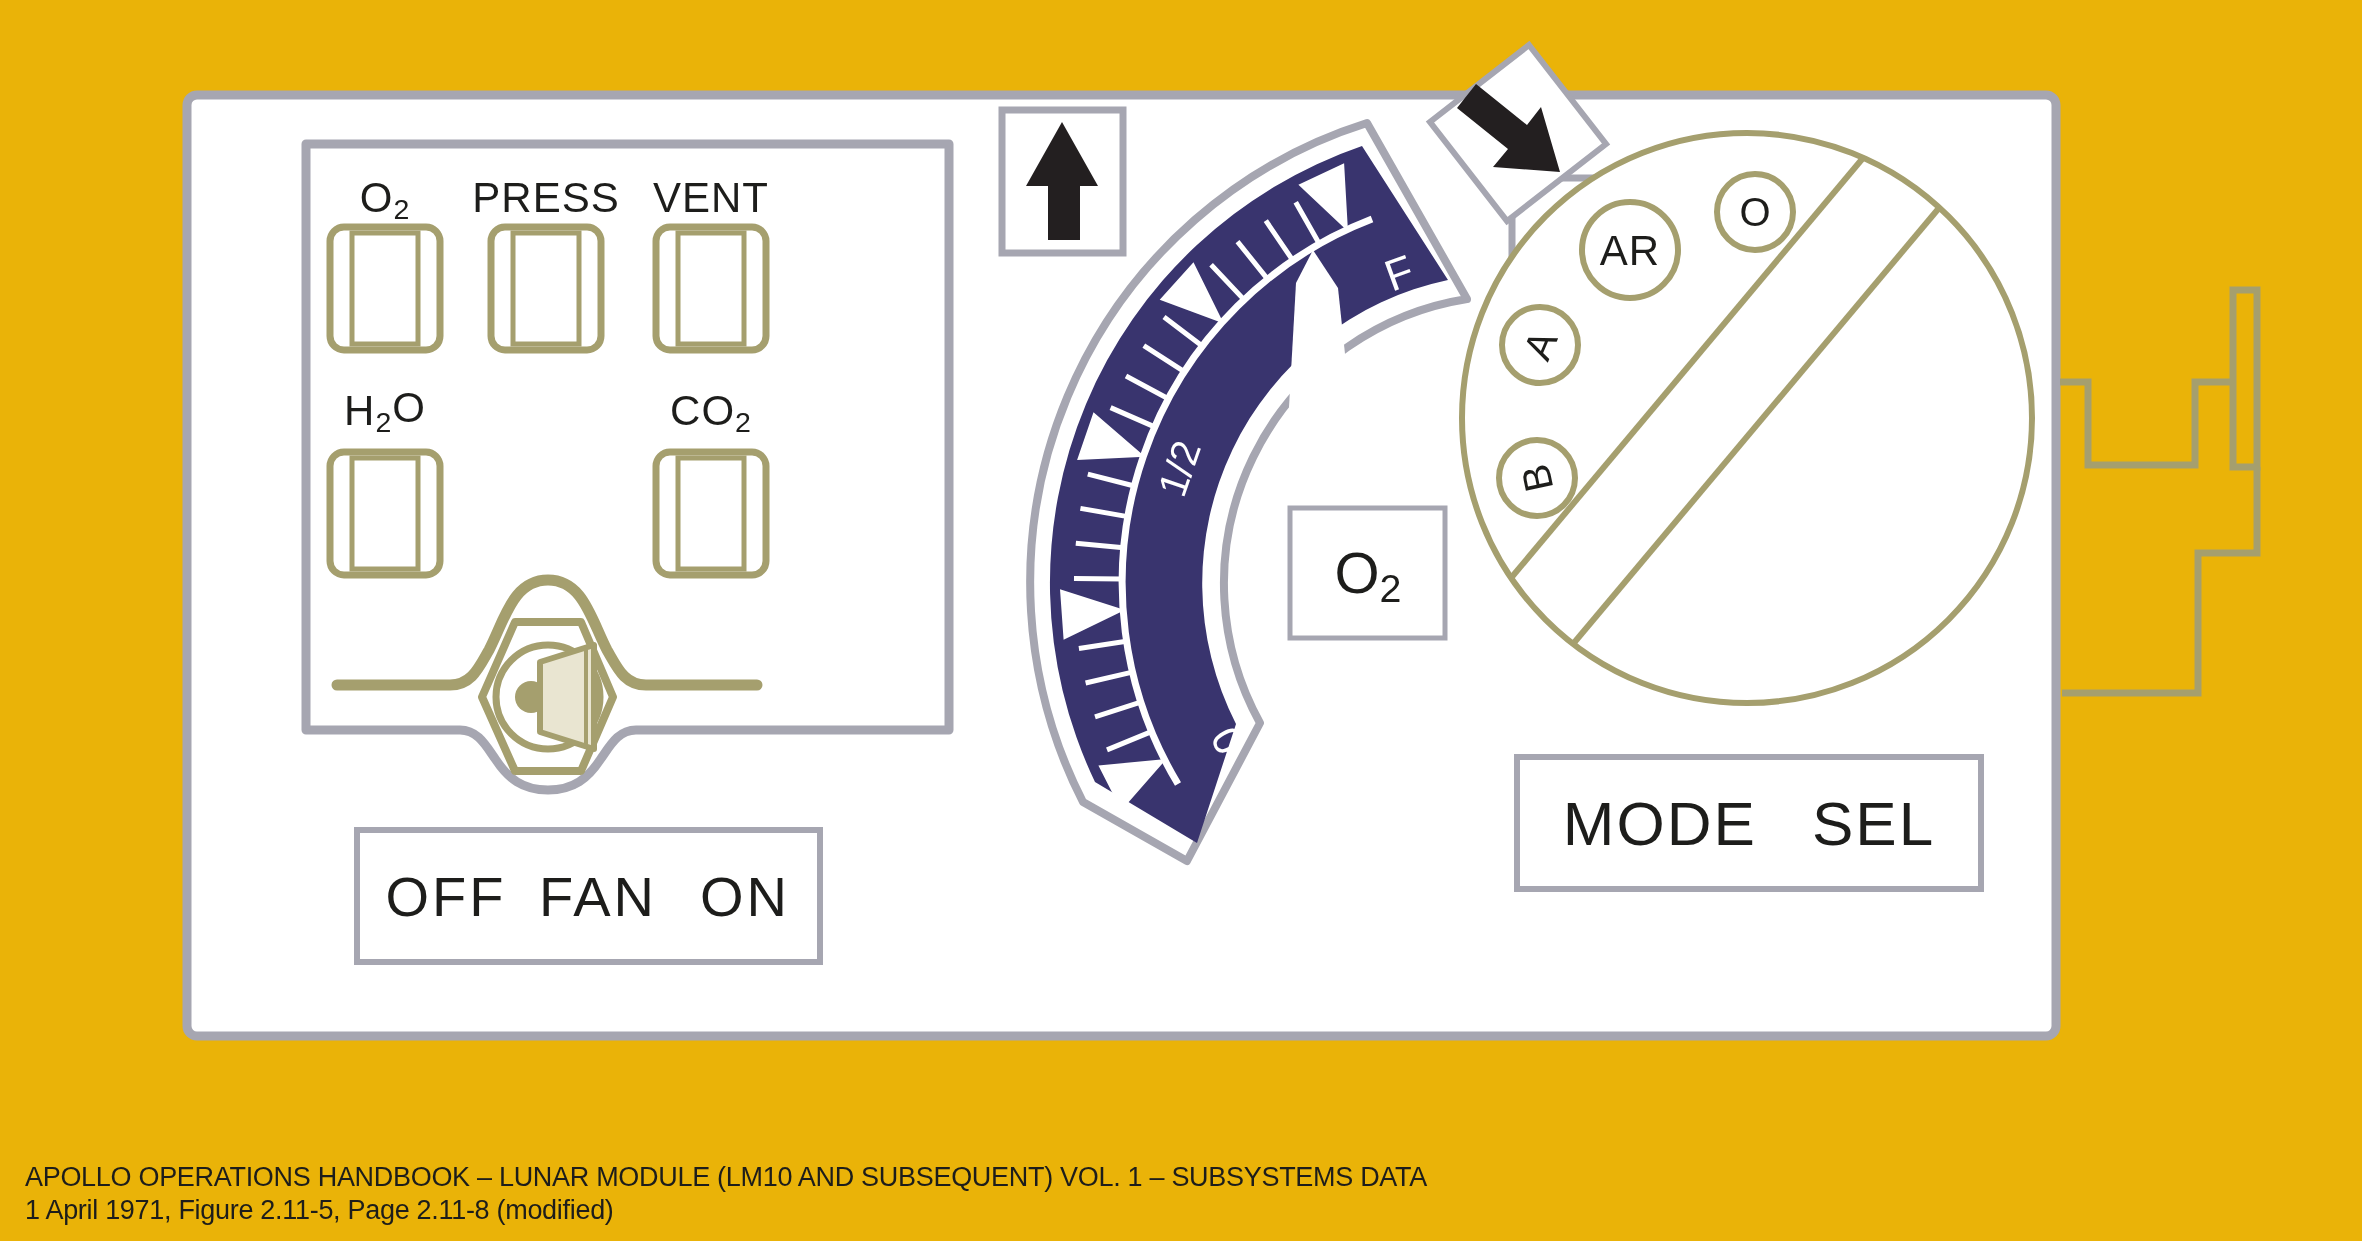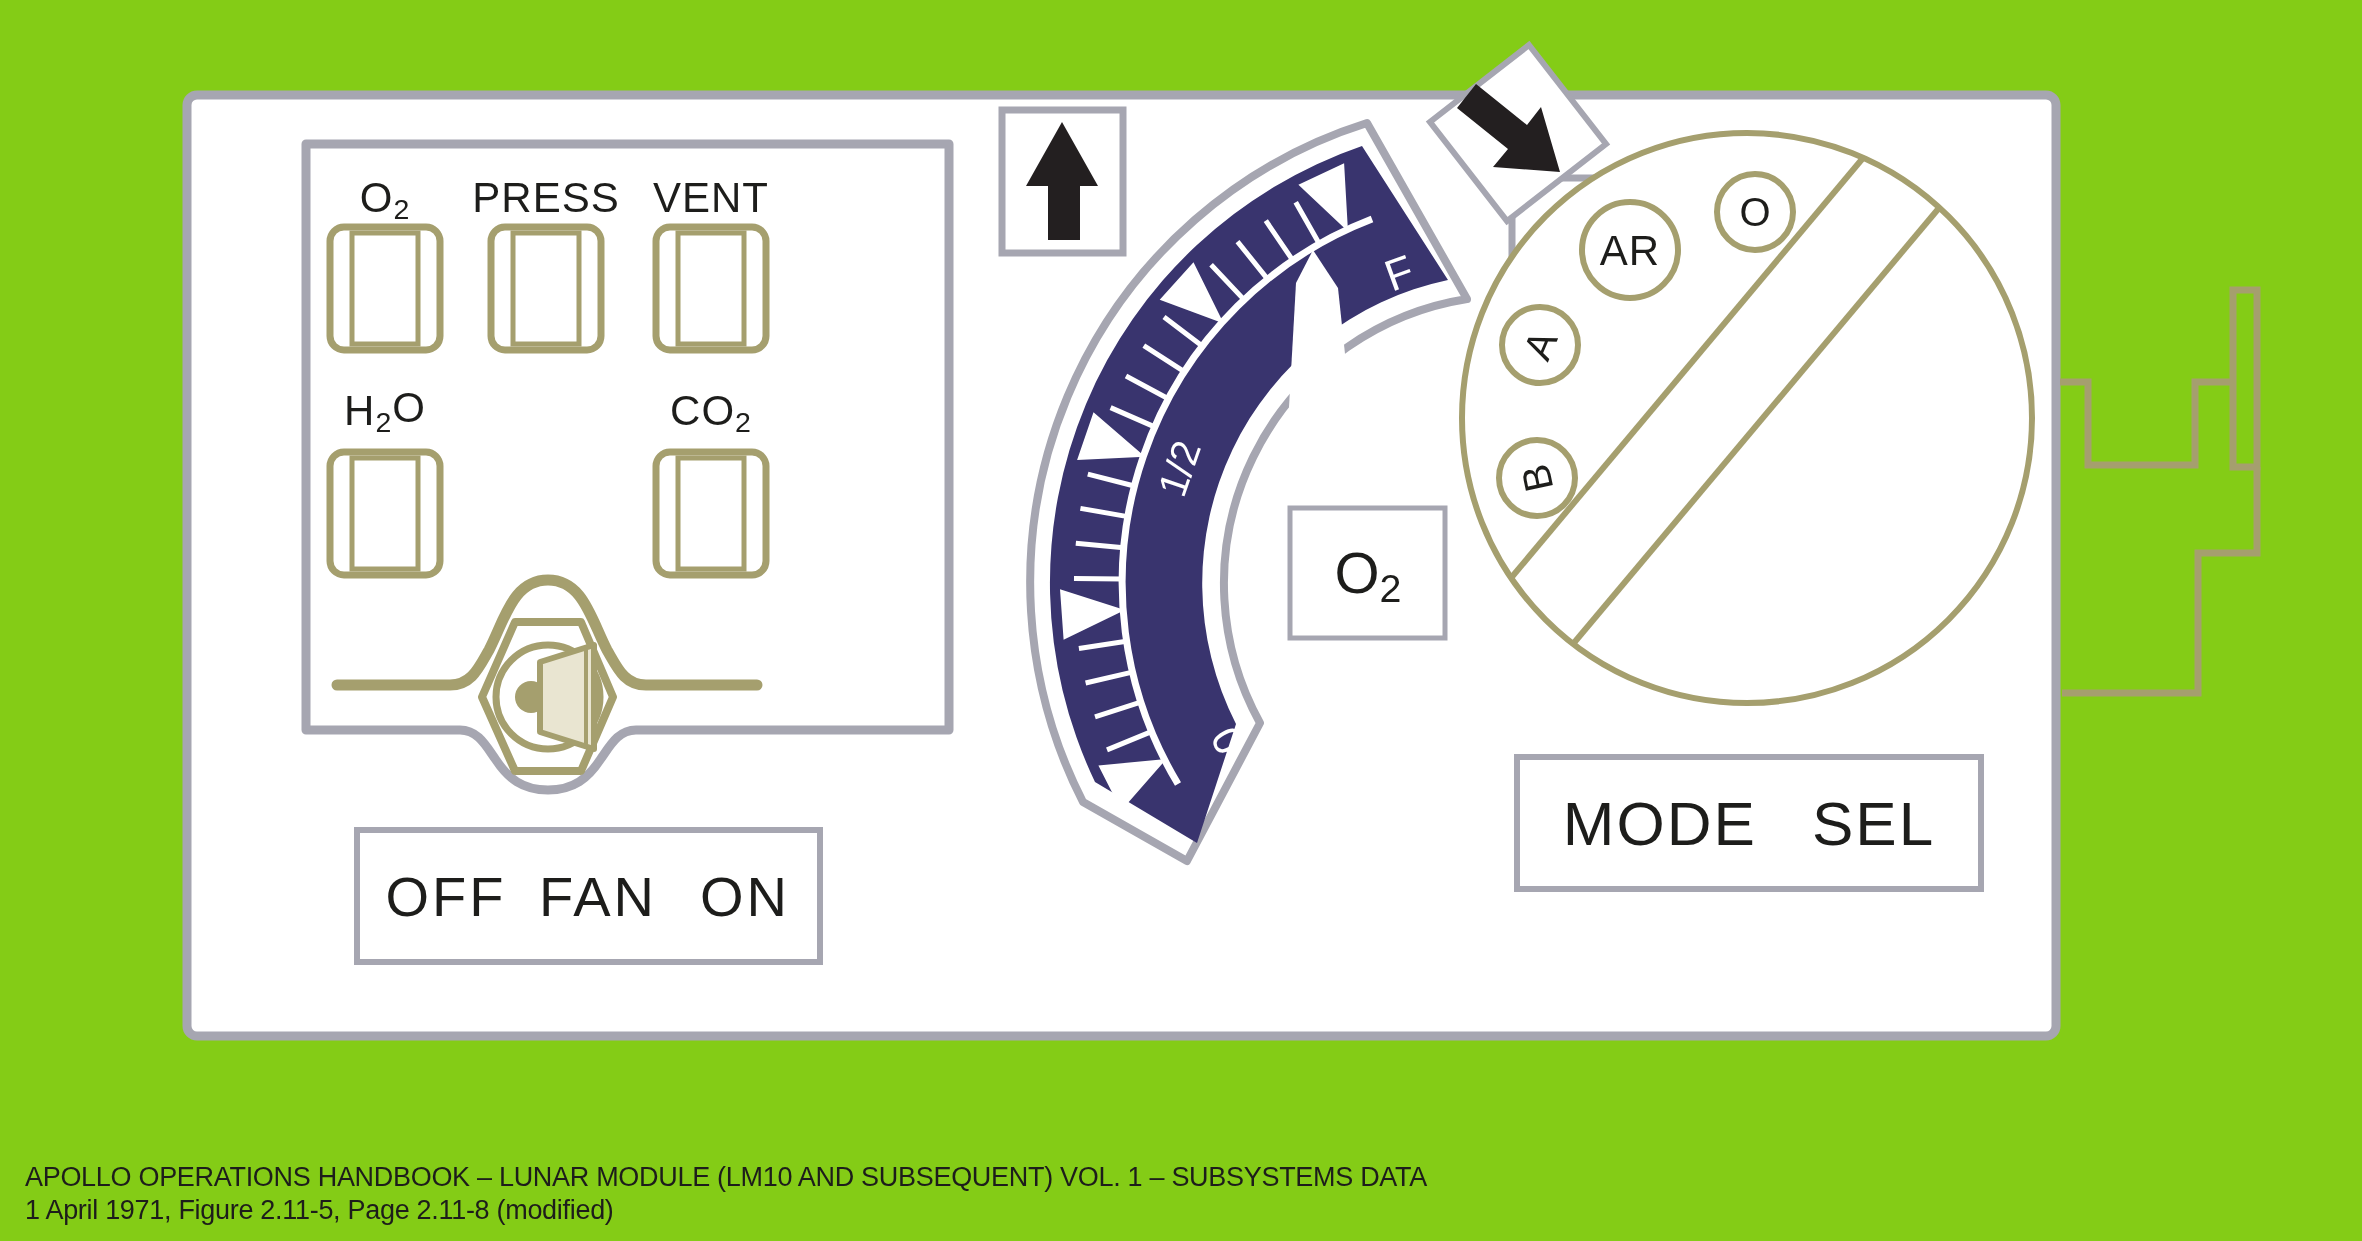--- a/index.html
+++ b/index.html
@@ -1,16 +1,16 @@
 <!DOCTYPE html>
 <html style="--gray: #a6a6b1; --olive: #a59f6e; --navy: #39346e; --beige: #e9e5d1; --ink: #1d1d1b;"><head>
 <meta charset="utf-8">
 <style>
   html,body{margin:0;padding:0;background:#fff}
-  .stage{position:relative;width:2362px;height:1241px;background:#84cc16;overflow:hidden}
+  .stage{position:relative;width:2362px;height:1241px;background:#eab308;overflow:hidden}
   svg{display:block}
   text{font-family:"Liberation Sans", sans-serif;fill:var(--ink);}
   .st-gray{stroke:var(--gray);fill:#fff}
   .st-gray-n{stroke:var(--gray);fill:none}
   .ol-n{stroke:var(--olive);fill:none}
   .ol-w{stroke:var(--olive);fill:#fff}
   .navy{fill:var(--navy)}
   .lab{font-size:42px;letter-spacing:1px}
   .switchlab{font-size:56px;letter-spacing:3px}
   .modesel{font-size:62px;letter-spacing:2px;word-spacing:36px}

